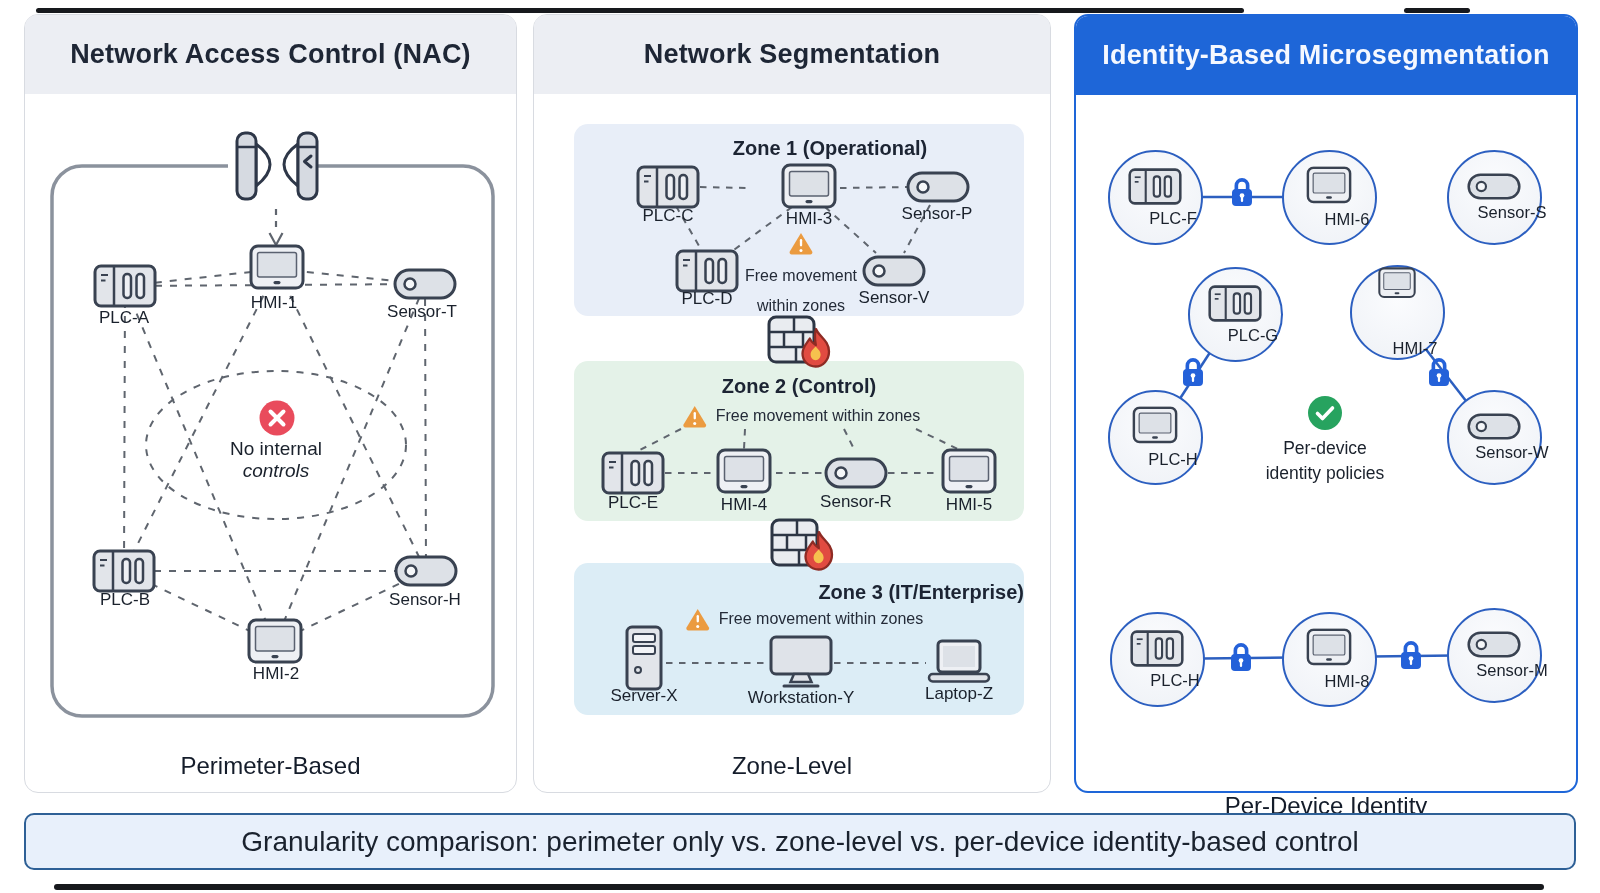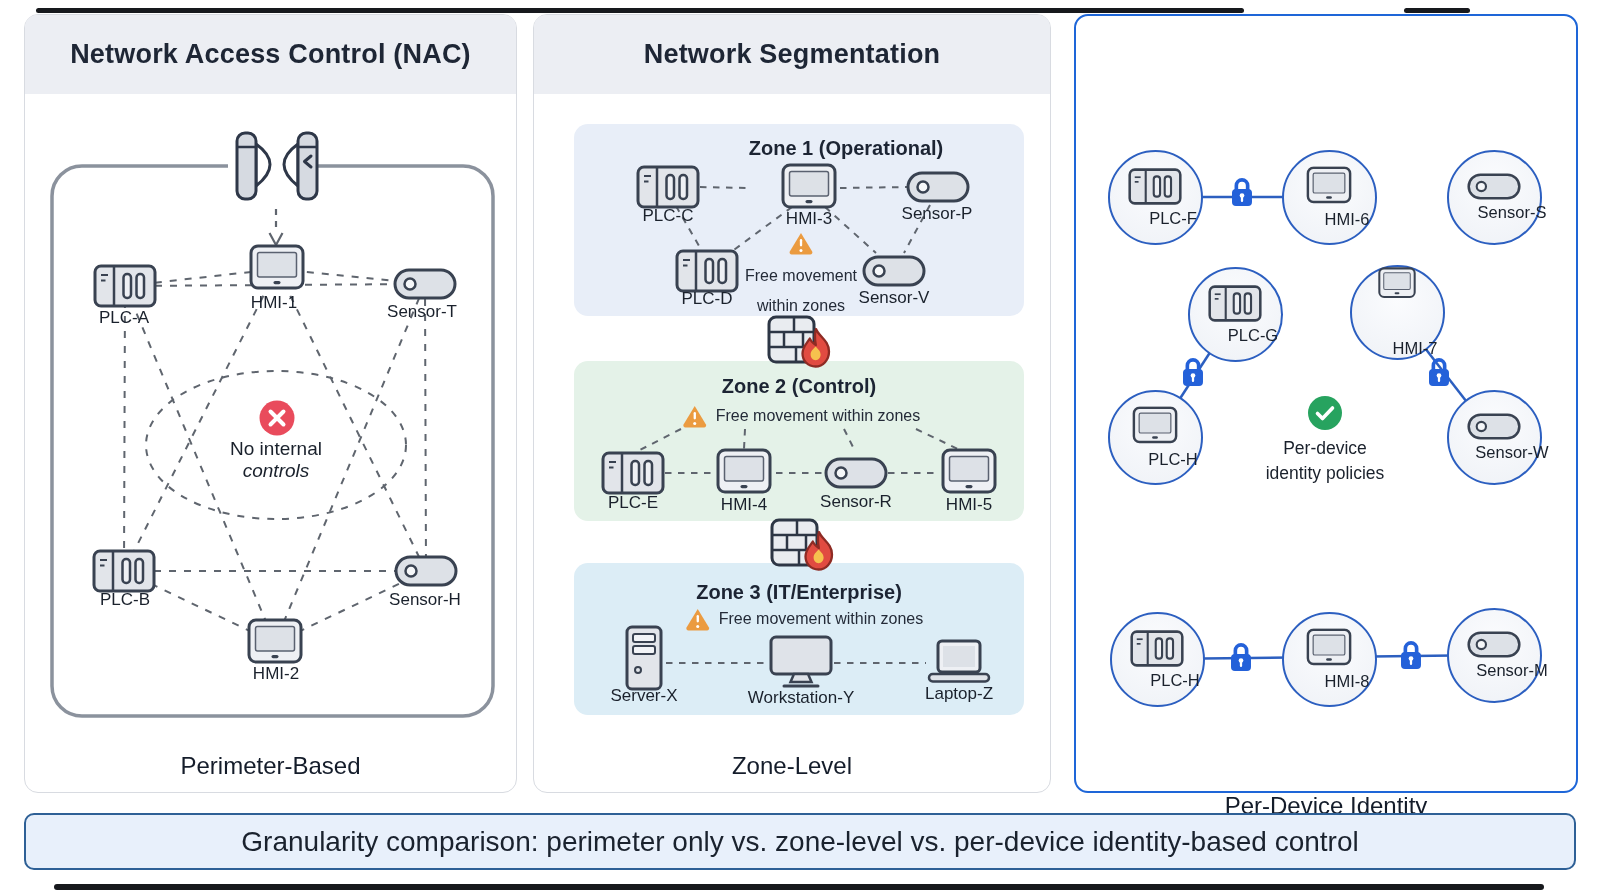--- a/index.html
+++ b/index.html
@@ -210,21 +210,21 @@
       <use href="#sym-hmi" x="403" y="433" width="64" height="50"></use>
 
       <use href="#sym-server" x="90" y="610" width="40" height="66"></use>
       <use href="#sym-workstation" x="235" y="620" width="64" height="54"></use>
       <use href="#sym-laptop" x="393" y="624" width="64" height="46"></use>
 
       <use href="#sym-firewall" x="233" y="297" width="64" height="60"></use>
       <use href="#sym-firewall" x="236" y="500" width="64" height="60"></use>
     </svg>
 
-    <div class="ztitle" style="left:56px;top:122px;width:512px;">Zone 1 (Operational)</div>
+    <div class="ztitle" style="left:40px;top:122px;width:512px;">Zone 1 (Operational)</div>
     <div class="lbl" style="left:134px;top:201px;">PLC-C</div>
     <div class="lbl" style="left:275px;top:204px;">HMI-3</div>
     <div class="lbl" style="left:403px;top:199px;">Sensor-P</div>
     <div class="lbl" style="left:173px;top:284px;">PLC-D</div>
     <div class="lbl" style="left:360px;top:283px;">Sensor-V</div>
     <div class="warncol" style="left:267px;top:216px;gap:12px;">
       <svg width="26" height="24" viewBox="0 0 32 30">
           <use href="#sym-warning"></use>
         </svg>
       <div class="small">Free movement</div>
@@ -236,35 +236,38 @@
       <svg width="26" height="24" viewBox="0 0 32 30">
           <use href="#sym-warning"></use>
         </svg>
       <div class="small">Free movement within zones</div>
     </div>
     <div class="lbl" style="left:99px;top:488px;">PLC-E</div>
     <div class="lbl" style="left:210px;top:490px;">HMI-4</div>
     <div class="lbl" style="left:322px;top:487px;">Sensor-R</div>
     <div class="lbl" style="left:435px;top:490px;">HMI-5</div>
 
-    <div class="ztitle" style="left:40px;top:566px;width:450px;">Zone 3 (IT/Enterprise)</div>
+    <div class="ztitle" style="left:40px;top:566px;width:450px;text-align:right;">Zone 3 (IT/Enterprise)</div>
     <div class="warnrow" style="left:270px;top:604px;">
       <svg width="26" height="24" viewBox="0 0 32 30">
           <use href="#sym-warning"></use>
         </svg>
       <div class="small">Free movement within zones</div>
     </div>
     <div class="lbl" style="left:110px;top:681px;">Server-X</div>
     <div class="lbl" style="left:267px;top:683px;">Workstation-Y</div>
     <div class="lbl" style="left:425px;top:679px;">Laptop-Z</div>
 
     <div class="cap" style="top:737px;">Zone-Level</div>
   </section>
 
   <section class="panel panel-blue" style="left:1074px;top:14px;width:504px;height:779px;">
+    <header class="panel-h">
+      <div class="t">Identity-Based Microsegmentation</div>
+    </header>
 
     <svg class="layer" width="504" height="779" viewBox="0 0 504 779">
       <g stroke="#2c5fc0" stroke-width="2.5" fill="none">
         <line x1="79" y1="181" x2="253" y2="181"></line>
         <line x1="159" y1="298" x2="79" y2="421"></line>
         <line x1="321" y1="296" x2="418" y2="421"></line>
         <line x1="81" y1="643" x2="418" y2="639"></line>
       </g>
     </svg>
 

